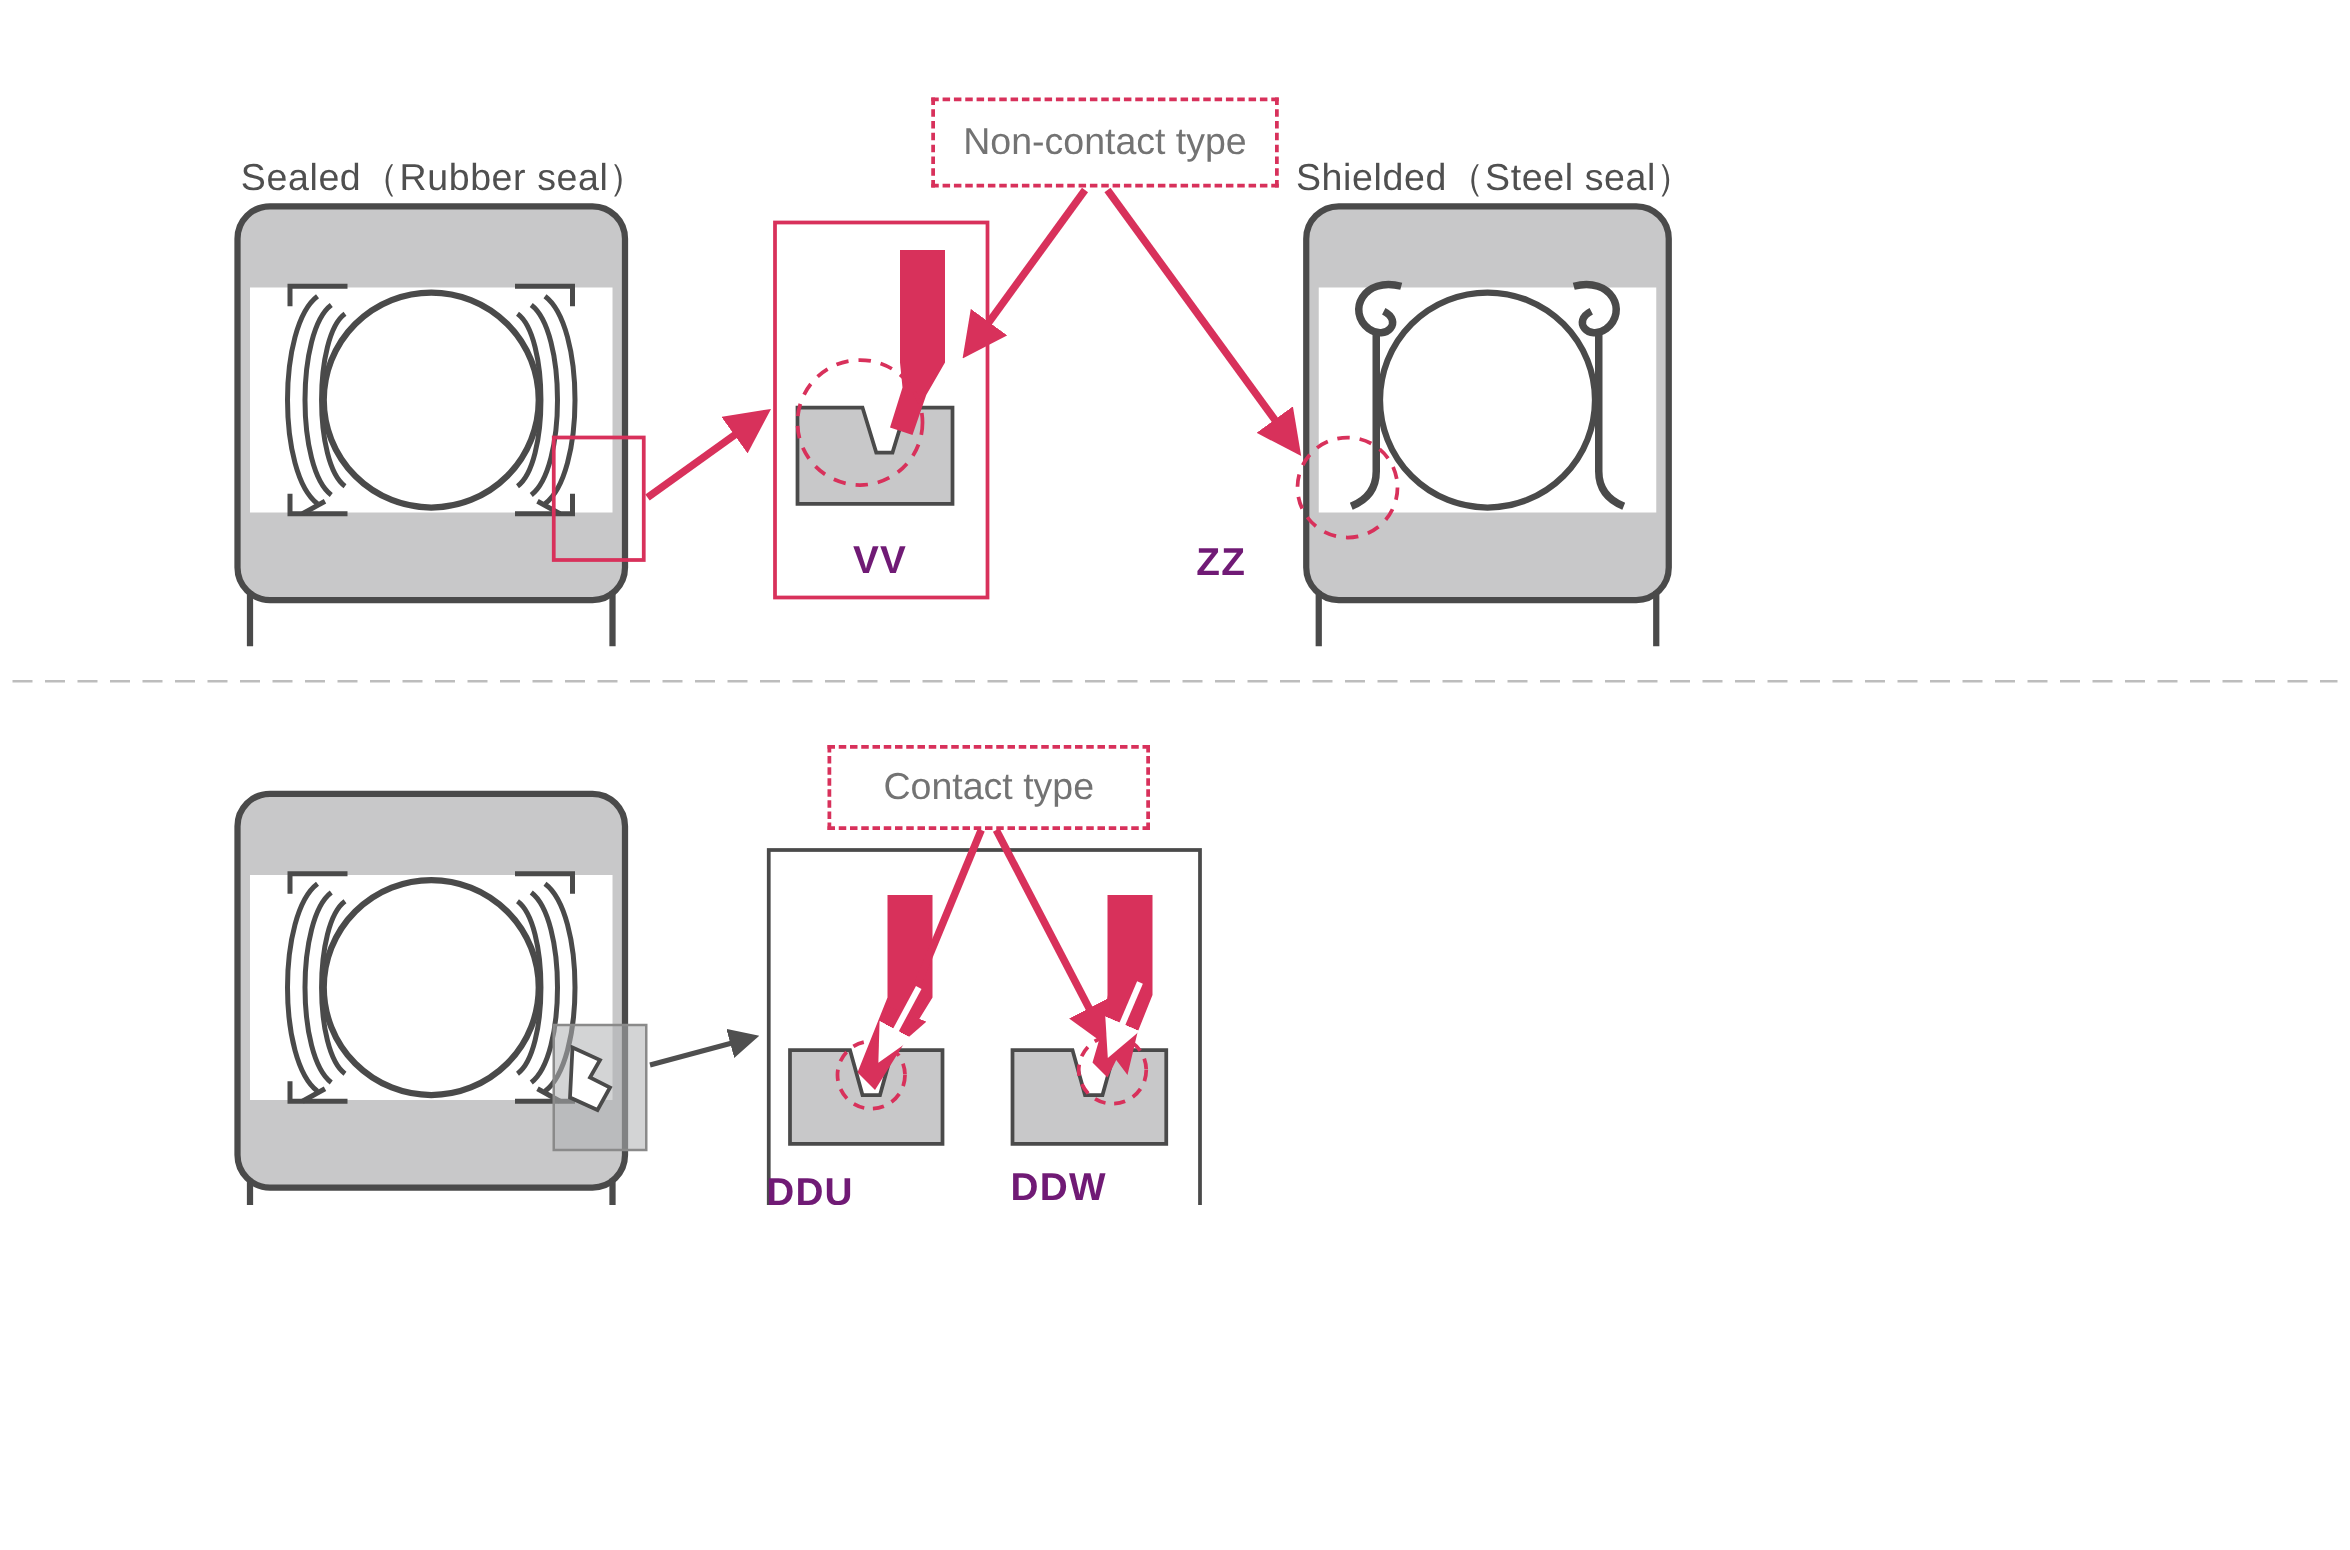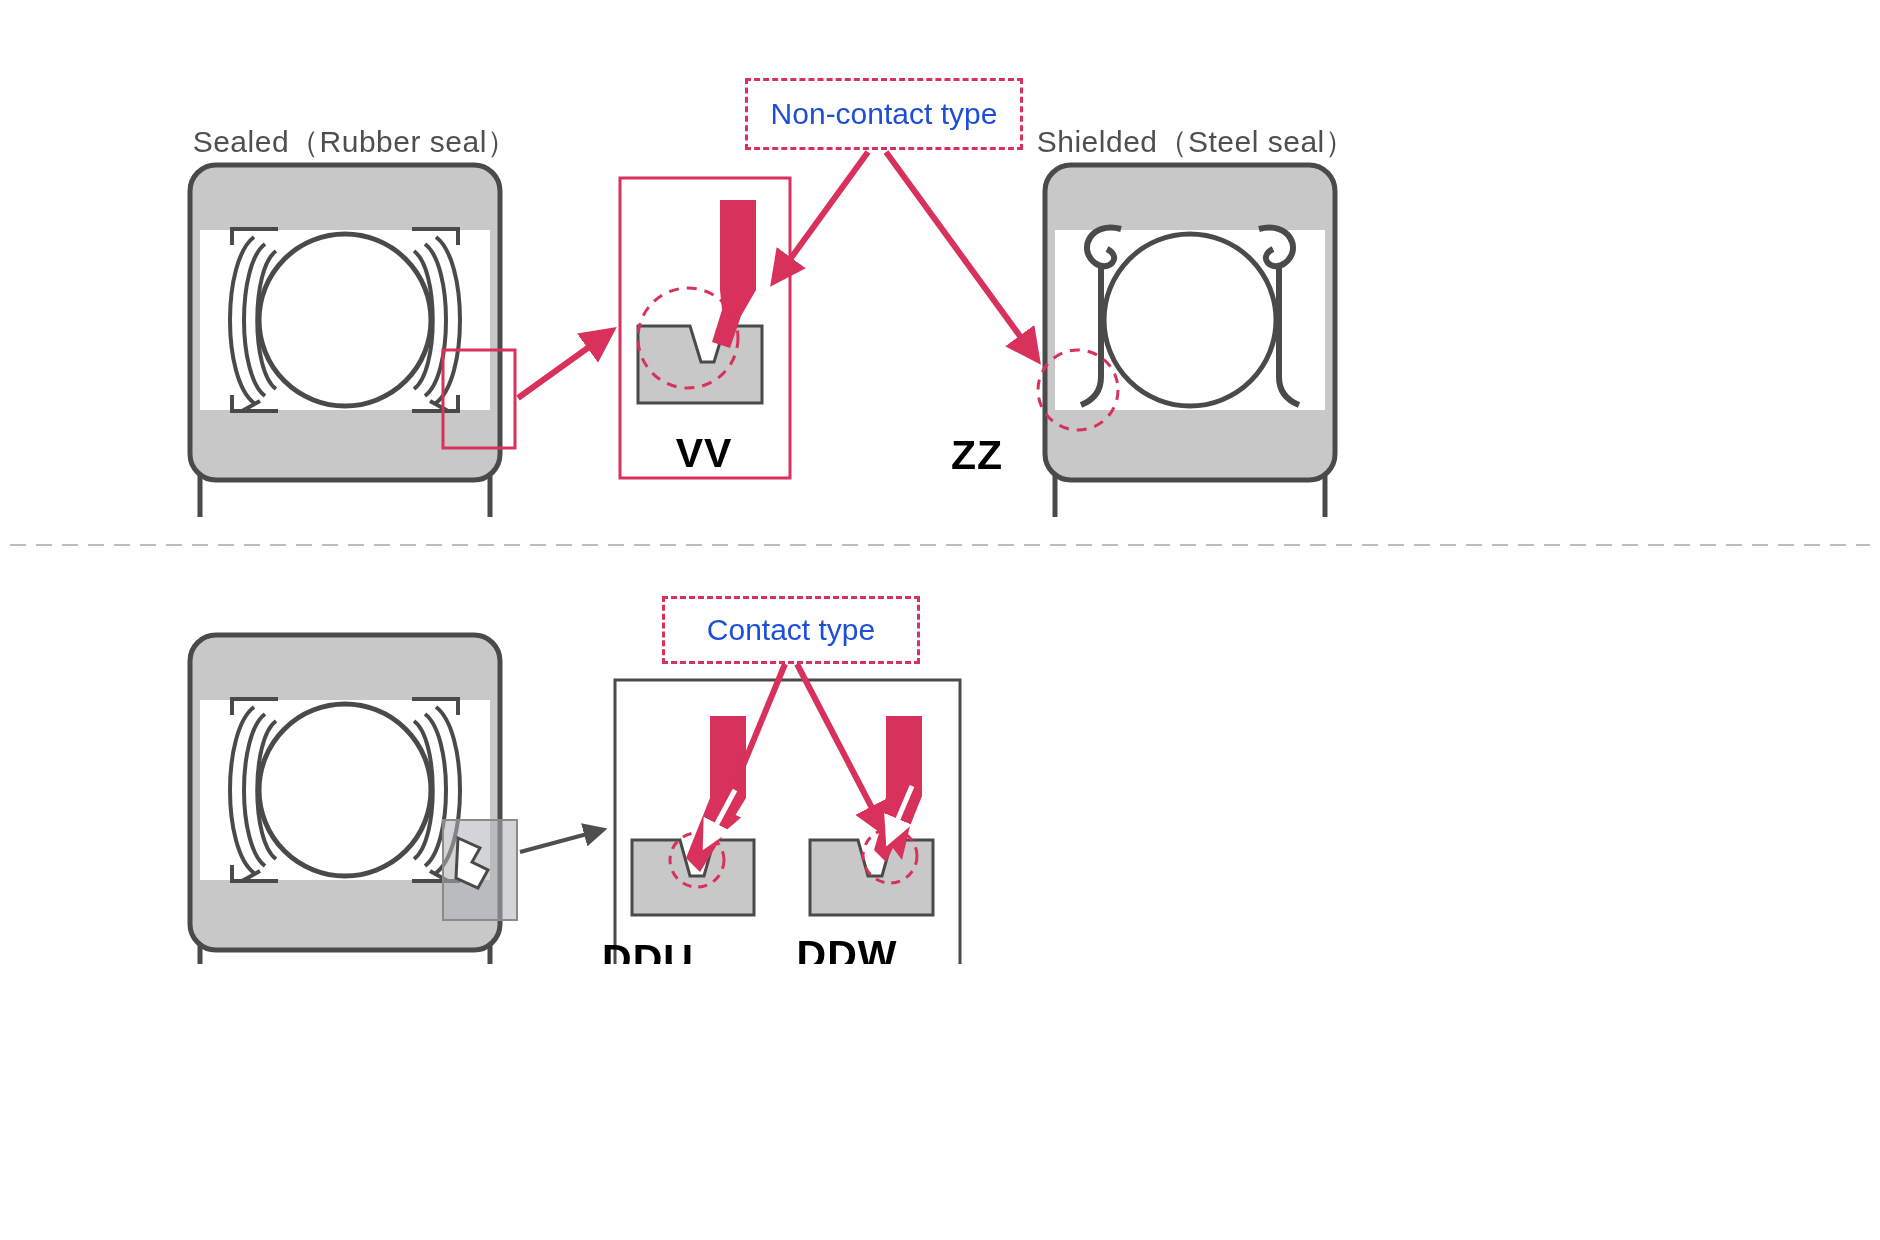--- a/index.html
+++ b/index.html
@@ -8,25 +8,25 @@
     font-family:Liberation Sans, sans-serif;overflow:hidden;
   }
   .canvas svg{position:absolute;left:0;top:0;}
   .caption{
     position:absolute;transform:translateX(-50%);
     font-size:30px;color:#4f4f4f;letter-spacing:.5px;white-space:nowrap;
   }
   .dashed-box{
     position:absolute;border:3px dashed #d8315b;background:#ffffff;
     display:flex;align-items:center;justify-content:center;
-    font-size:30px;color:#1d4ed8;white-space:nowrap;
+    font-size:30px;color:#737373;white-space:nowrap;
   }
   .type-label{
     position:absolute;transform:translateX(-50%);
-    color:#000000;font-weight:bold;font-size:41px;letter-spacing:1px;white-space:nowrap;
+    color:#701a75;font-weight:bold;font-size:31px;letter-spacing:1px;white-space:nowrap;
   }
 </style>
 </head>
 <body>
 
 <div class="canvas">
 
   <svg width="1880" height="1240" viewBox="0 0 1880 1240">
     <defs>
       <marker id="mr" markerWidth="6" markerHeight="6" refX="4.6" refY="3" orient="auto">

